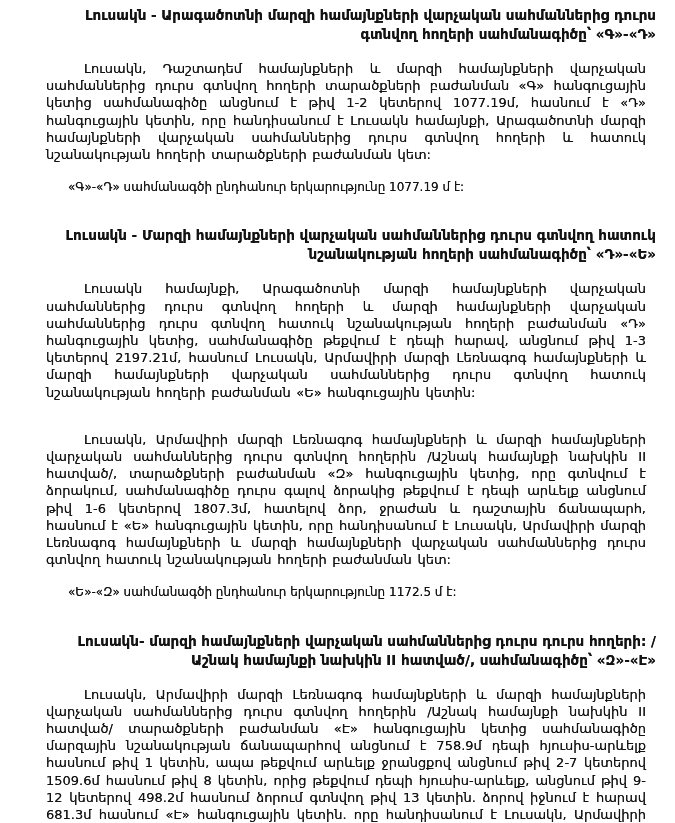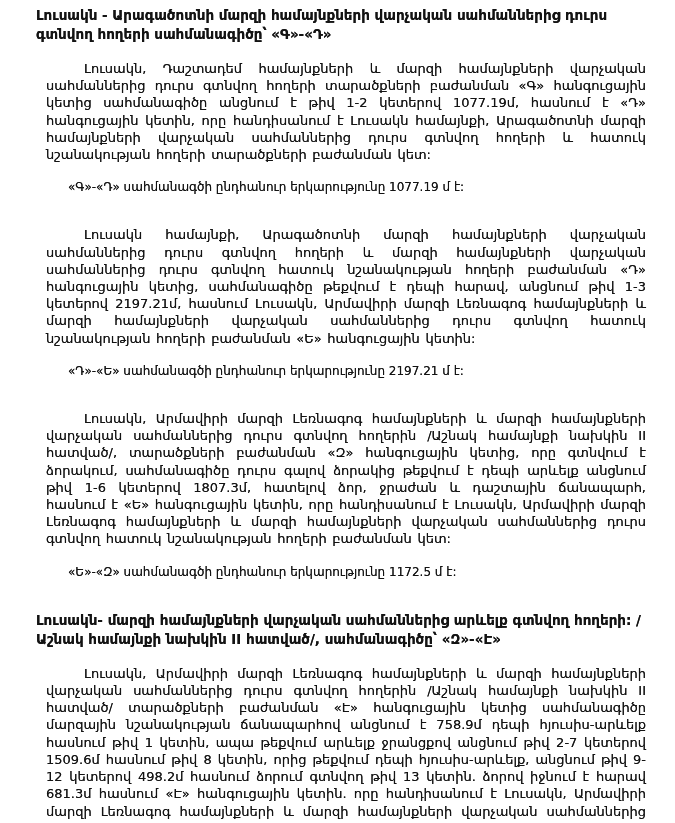--- a/index.html
+++ b/index.html
@@ -21,21 +21,21 @@
     
     text-shadow: 0 0 0.55px rgba(10,10,10,0.75);
     filter: contrast(1.03);
   }
   .section { margin: 0; }
   .section + .section { margin-top: 30px; }
   .section-title {
     font-size: 13.5px;
     line-height: 19px;
     font-weight: bold;
-    text-align: left;
+    text-align: right;
     margin: 0 0 14px 0;
     padding: 0 6px;
   }
   .section-body {
     font-size: 13px;
     line-height: 17.2px;
     text-align: justify;
     margin: 16px;
     text-indent: 38px;
     word-spacing: 1.5px;
@@ -52,28 +52,28 @@
 
 <div class="page">
 
   <div class="section">
     <h2 class="section-title">Լուսակն - Արագածոտնի մարզի համայնքների վարչական սահմաններից դուրս գտնվող հողերի սահմանագիծը՝  «Գ»-«Դ»</h2>
     <p class="section-body">Լուսակն, Դաշտադեմ համայնքների և մարզի համայնքների վարչական սահմաններից դուրս գտնվող հողերի տարածքների բաժանման «Գ» հանգուցային կետից սահմանագիծը անցնում է թիվ 1-2 կետերով 1077.19մ, հասնում է «Դ» հանգուցային կետին, որը հանդիսանում է Լուսակն համայնքի, Արագածոտնի մարզի համայնքների վարչական սահմաններից դուրս գտնվող հողերի և հատուկ նշանակության հողերի տարածքների բաժանման կետ:</p>
     <p class="section-summary">«Գ»-«Դ» սահմանագծի ընդհանուր երկարությունը 1077.19 մ է:</p>
   </div>
 
   <div class="section">
+    <h2 class="section-title">Լուսակն - Մարզի համայնքների վարչական սահմաններից դուրս գտնվող հատուկ նշանակության հողերի սահմանագիծը՝  «Դ»-«Ե»</h2>
     <p class="section-body">Լուսակն համայնքի, Արագածոտնի մարզի համայնքների վարչական սահմաններից դուրս գտնվող հողերի և մարզի համայնքների վարչական սահմաններից դուրս գտնվող հատուկ նշանակության հողերի բաժանման «Դ» հանգուցային կետից, սահմանագիծը թեքվում է դեպի հարավ, անցնում թիվ 1-3 կետերով  2197.21մ,  հասնում Լուսակն, Արմավիրի մարզի Լեռնագոգ համայնքների և մարզի համայնքների վարչական սահմաններից դուրս գտնվող հատուկ նշանակության հողերի բաժանման «Ե» հանգուցային կետին:</p>
-    <p class="section-summary">«Դ»-«Ե» սահմանագծի ընդհանուր երկարությունը 2197.21 մ է:</p>
   </div>
 
   <div class="section">
     <p class="section-body">Լուսակն, Արմավիրի մարզի Լեռնագոգ համայնքների և մարզի համայնքների վարչական սահմաններից դուրս գտնվող հողերին  /Աշնակ համայնքի նախկին II հատված/, տարածքների բաժանման «Զ» հանգուցային կետից, որը գտնվում է ձորակում, սահմանագիծը դուրս գալով ձորակից թեքվում է դեպի արևելք անցնում թիվ 1-6 կետերով 1807.3մ, հատելով ձոր, ջրաժան և դաշտային ճանապարհ, հասնում է  «Ե» հանգուցային կետին, որը հանդիսանում է Լուսակն, Արմավիրի մարզի Լեռնագոգ համայնքների և մարզի համայնքների վարչական սահմաններից դուրս գտնվող  հատուկ նշանակության հողերի բաժանման  կետ:</p>
     <p class="section-summary">«Ե»-«Զ» սահմանագծի ընդհանուր երկարությունը 1172.5 մ է:</p>
   </div>
 
   <div class="section">
-    <h2 class="section-title">Լուսակն- մարզի համայնքների վարչական սահմաններից արևելք գտնվող հողերի:  /Աշնակ համայնքի նախկին II հատված/, սահմանագիծը՝  «Զ»-«Է»</h2>
+    <h2 class="section-title">Լուսակն- մարզի համայնքների վարչական սահմաններից դուրս դուրս հողերի:  /Աշնակ համայնքի նախկին II հատված/, սահմանագիծը՝  «Զ»-«Է»</h2>
     <p class="section-body">Լուսակն, Արմավիրի մարզի Լեռնագոգ համայնքների և մարզի համայնքների վարչական սահմաններից դուրս գտնվող հողերին  /Աշնակ համայնքի նախկին II հատված/  տարածքների բաժանման  «Է»  հանգուցային  կետից  սահմանագիծը  մարզային  նշանակության ճանապարհով անցնում է 758.9մ դեպի հյուսիս-արևելք հասնում թիվ 1 կետին, ապա թեքվում արևելք  ջրանցքով անցնում թիվ 2-7 կետերով 1509.6մ հասնում թիվ 8 կետին, որից թեքվում դեպի հյուսիս-արևելք, անցնում թիվ 9-12 կետերով  498.2մ հասնում ձորում գտնվող թիվ 13 կետին. ձորով իջնում է  հարավ 681.3մ  հասնում «Է» հանգուցային կետին. որը հանդիսանում է  Լուսակն, Արմավիրի մարզի Լեռնագոգ համայնքների և մարզի համայնքների վարչական սահմաններից դուրս գտնվող հողերի  /Աշնակ համայնքի նախկին II հատված/  բաժանման կետ :</p>
 
   </div>
 
 </div>
 
 </body></html>

